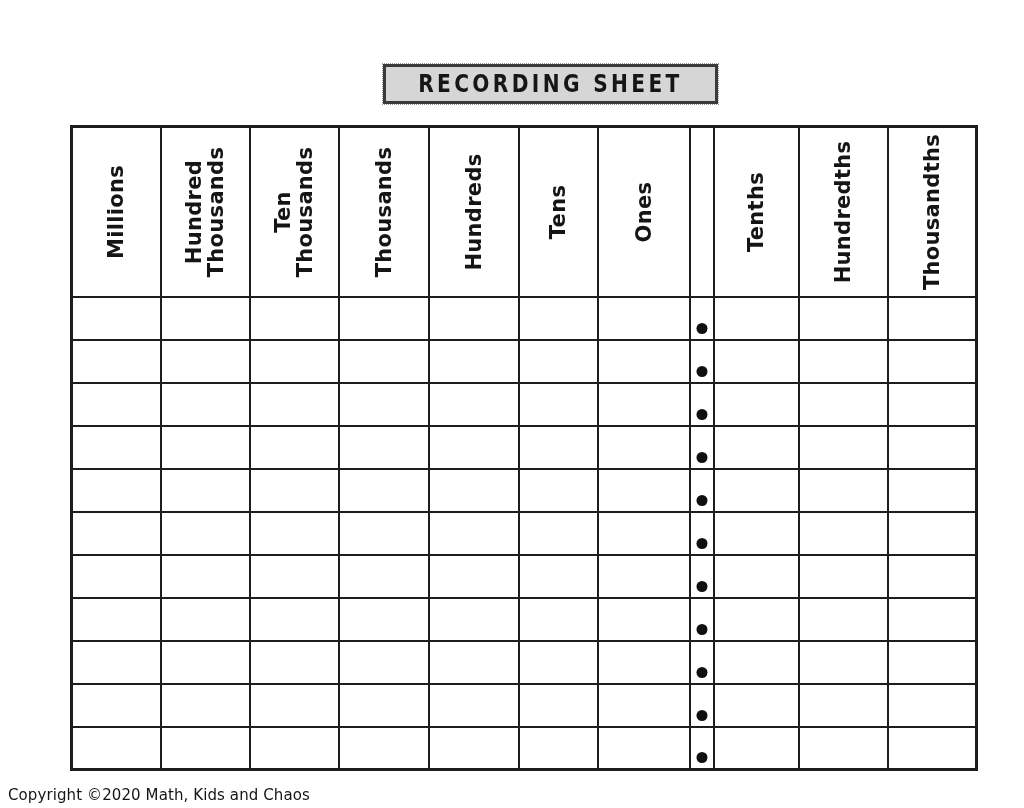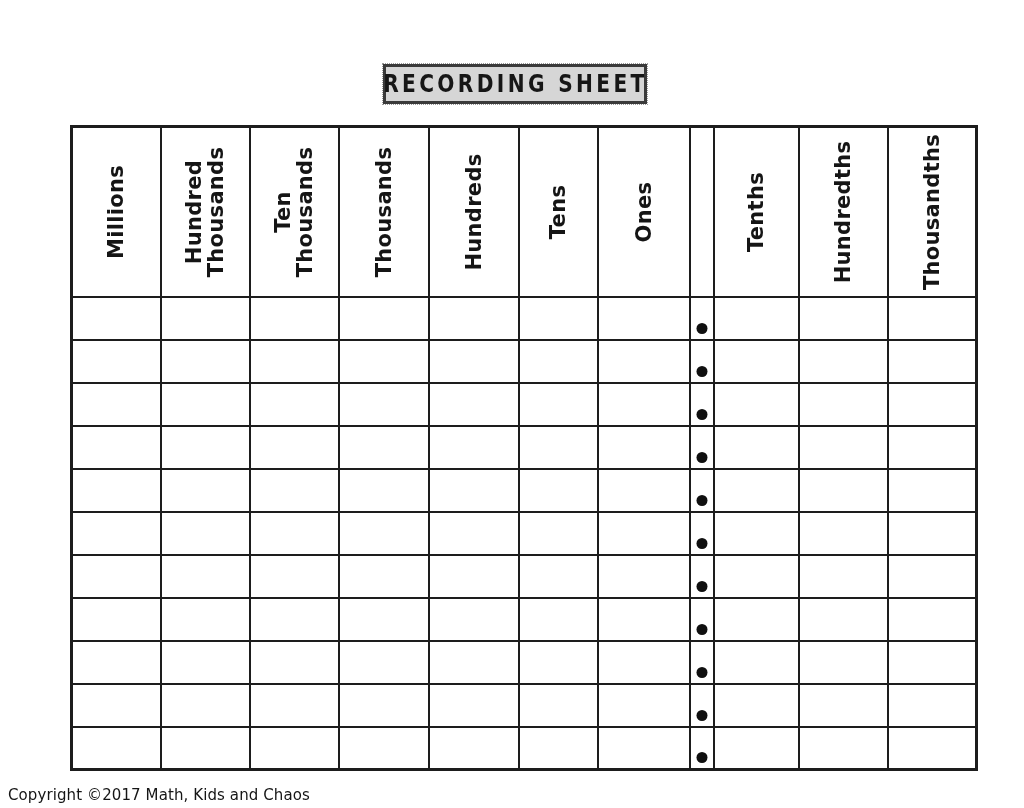--- a/index.html
+++ b/index.html
@@ -22,21 +22,21 @@
     font-size: 52px; font-weight: 700; letter-spacing: 2px;
     transform: scale(0.62, 1.0);
     transform-origin: center top;
     white-space: nowrap;
     color: #1c1c1c;
   }
 
   
   .subtitle-box {
     position: absolute; top: 64px; left: 383px;
-    width: 264px; height: 40px;
+    width: 335px; height: 40px;
     background: #d6d6d6;
     border: 3px solid #3a3a3a;
     outline: 1px dotted #9a9a9a;
     display: flex; align-items: center; justify-content: center;
   }
   .subtitle-text {
     display: inline-block;
     font-weight: 700; font-size: 24px; letter-spacing: 4px;
     transform: scaleX(0.84); transform-origin: center;
     white-space: nowrap; color: #161616;
@@ -303,15 +303,15 @@
           <td class="body-cell">
             <span class="dot"></span>
           </td>
           <td class="body-cell"></td>
           <td class="body-cell"></td>
           <td class="body-cell"></td>
         </tr>
       </tbody>
   </table>
 
-  <div class="copyright">Copyright ©2017 Math, Kids and Chaos</div>
+  <div class="copyright">Copyright ©2020 Math, Kids and Chaos</div>
 
 </div>
 
 </body></html>

